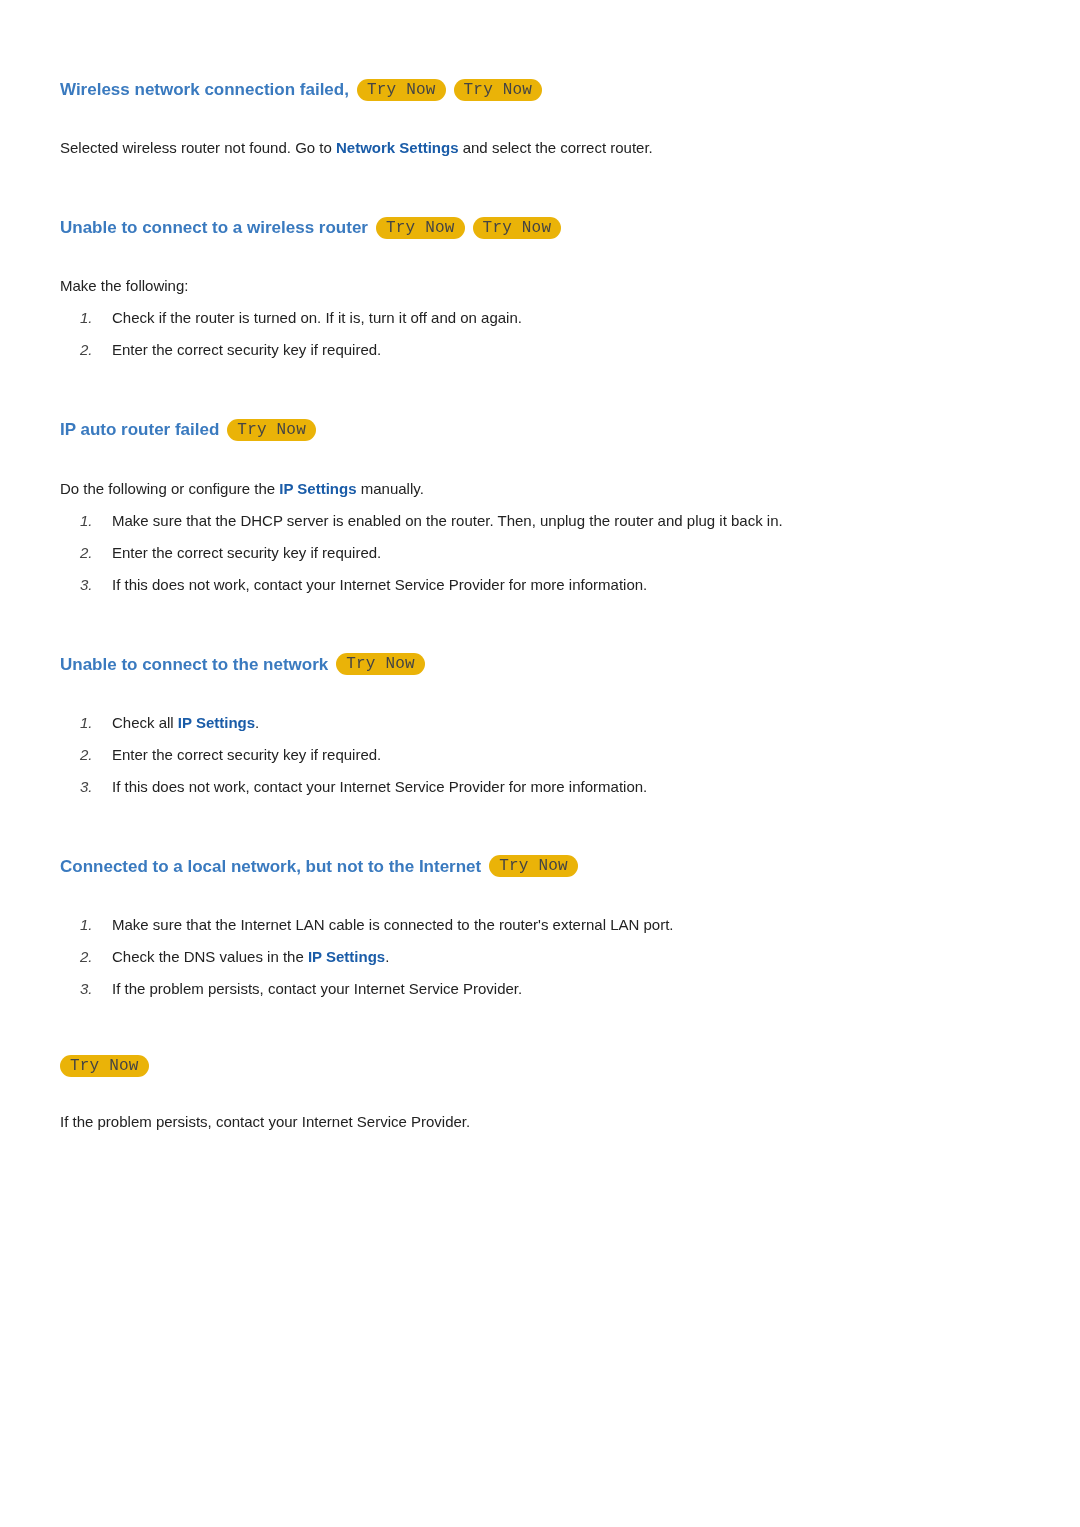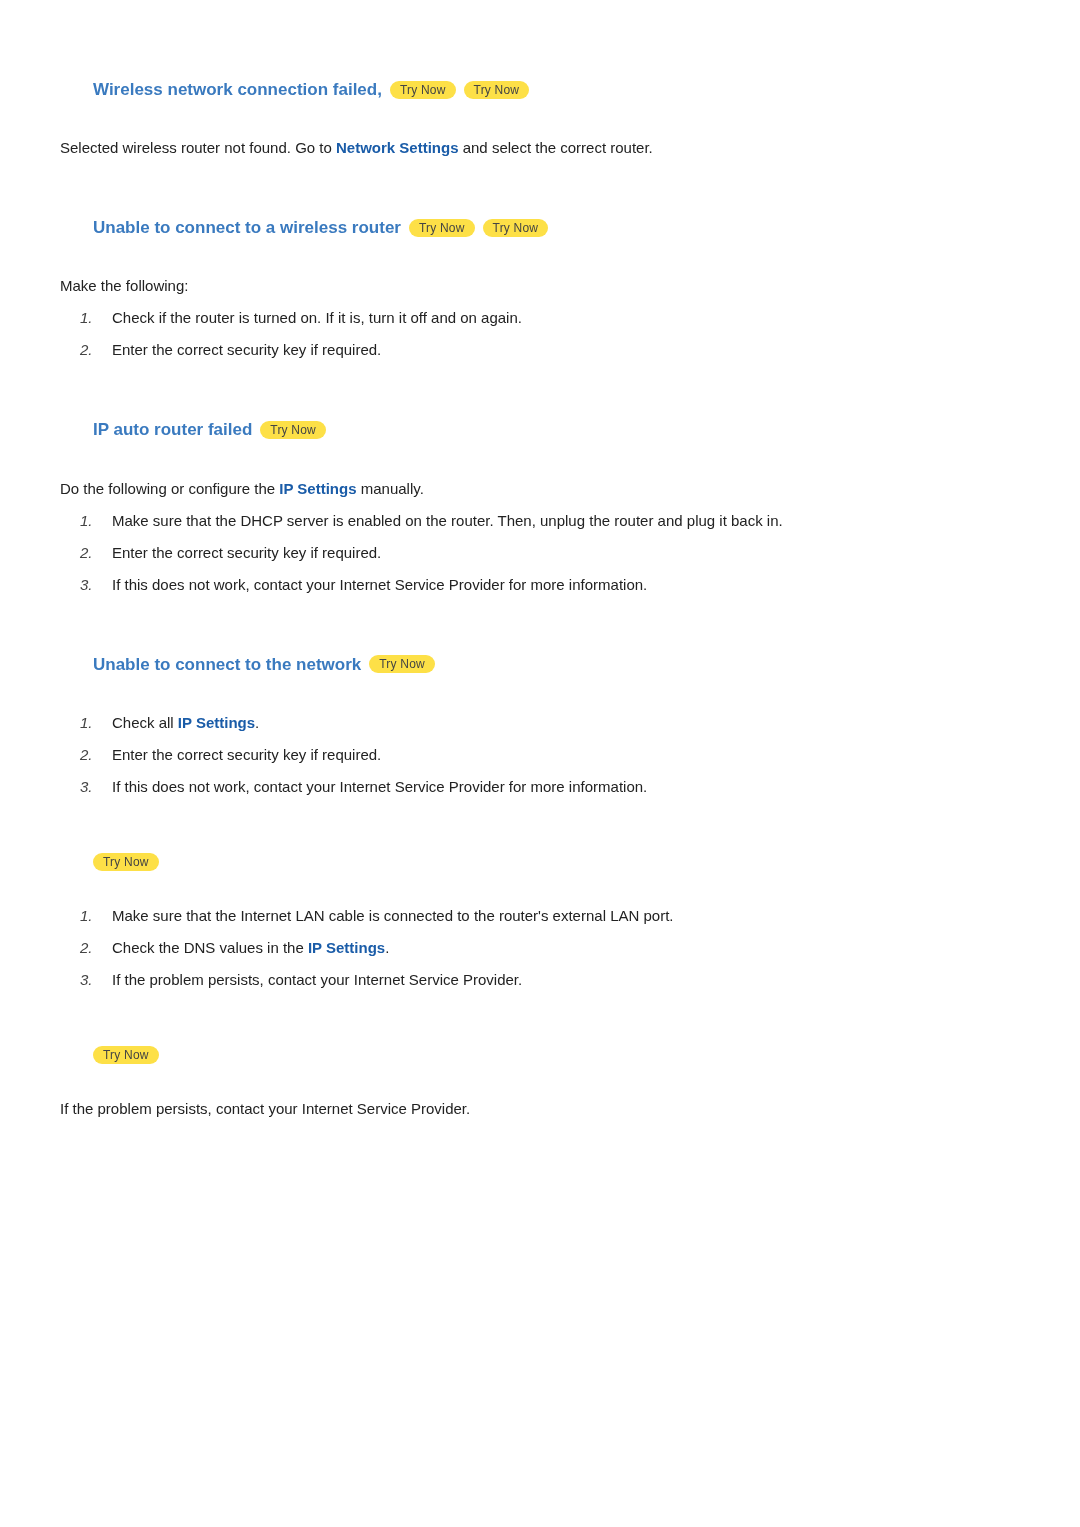--- a/index.html
+++ b/index.html
@@ -35,35 +35,34 @@
 
     .section-heading {
       font-size: 17px;
       font-weight: 600;
       color: #3a7abf;
       margin-bottom: 10px;
       display: flex;
       align-items: center;
       gap: 8px;
       flex-wrap: wrap;
-      margin-left: 33px;
     }
 
     .try-now-btn {
       display: inline-flex;
       align-items: center;
-      background: #fde047;
+      background: #eab308;
       color: #444444;
-      font-size: 12px;
+      font-size: 16px;
       font-weight: 500;
       border-radius: 12px;
       padding: 2px 10px;
       cursor: pointer;
       border: none;
-      font-family: Liberation Sans, sans-serif;
+      font-family: Liberation Mono, monospace;
       letter-spacing: 0.2px;
       white-space: nowrap;
     }
 
     .section-body {
       color: #222222;
       font-size: 15px;
       margin-top: 33px;
     }
 
@@ -182,20 +181,21 @@
       </li>
       <li>
         <span>If this does not work, contact your Internet Service Provider for more information.</span>
       </li>
     </ol>
   </div>
 </div>
 
 <div class="section">
   <div class="section-heading">
+    <span>Connected to a local network, but not to the Internet</span>
     <button class="try-now-btn">Try Now</button>
   </div>
   <div class="section-body">
     <ol>
       <li>
         <span>Make sure that the Internet LAN cable is connected to the router's external LAN port.</span>
       </li>
       <li>
         <span>Check the DNS values in the <a class="link-text">IP Settings</a>.</span>
       </li>

